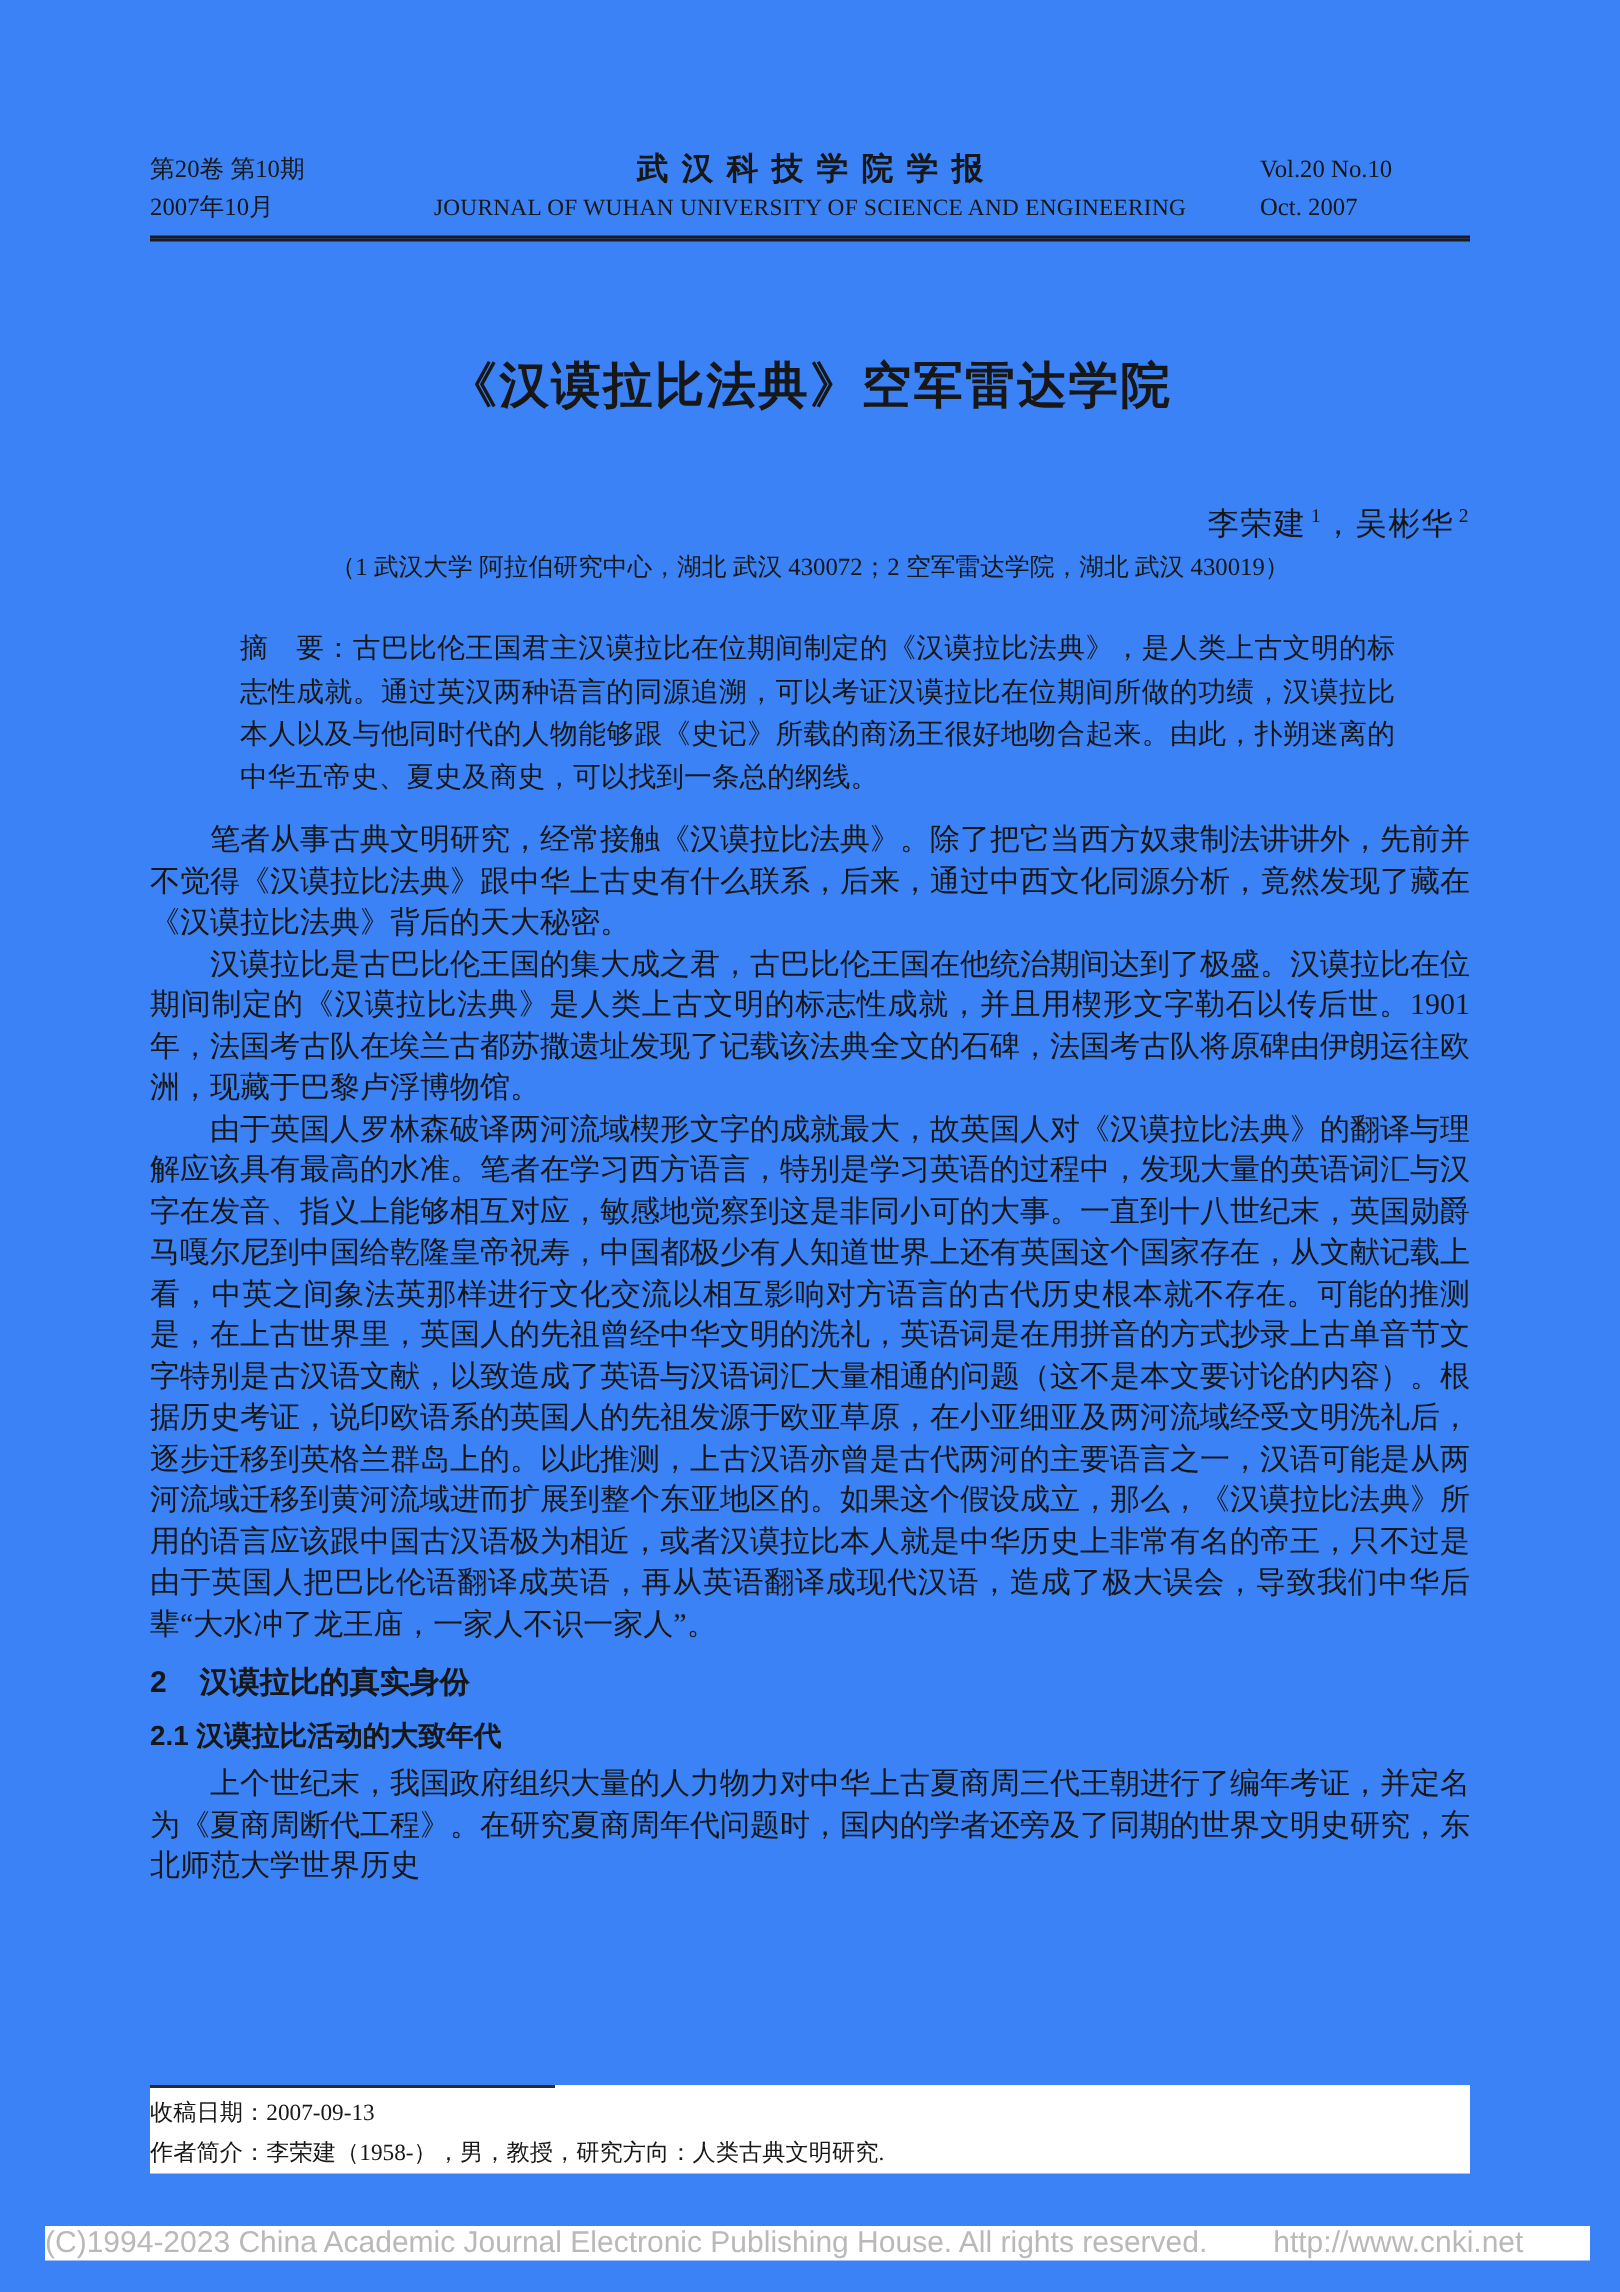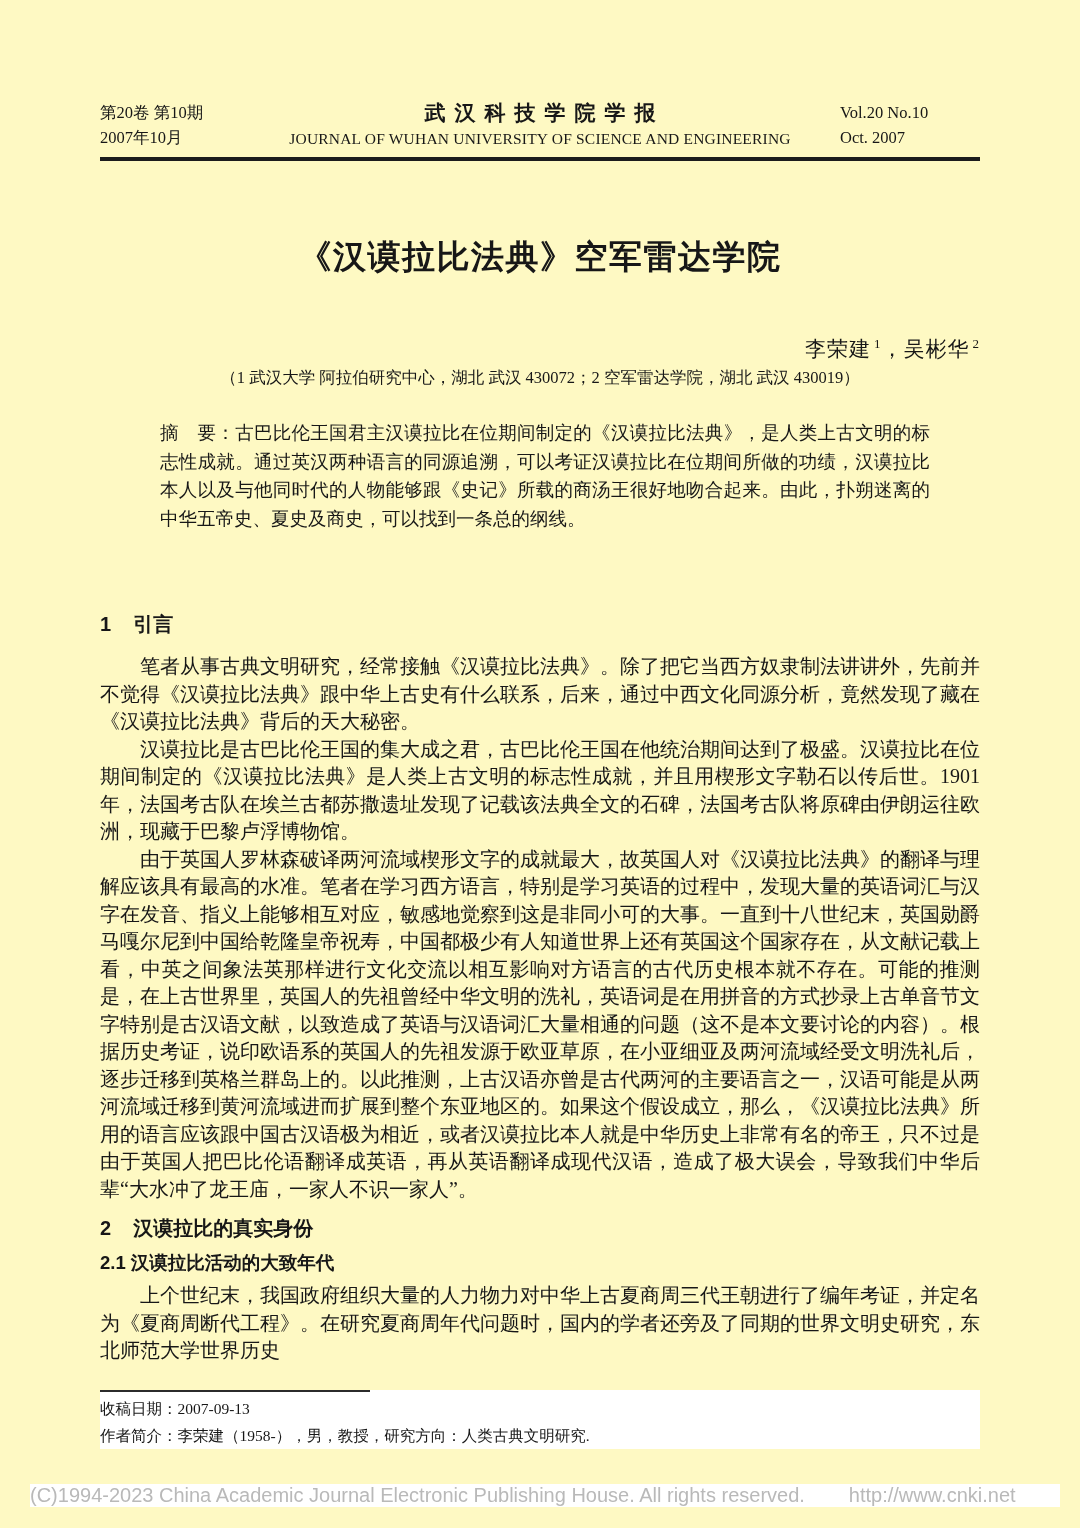--- a/index.html
+++ b/index.html
@@ -2,21 +2,21 @@
 <html><head>
 <meta charset="utf-8">
 <style>
   * { box-sizing: border-box; }
   html, body { margin: 0; padding: 0; background: #e9e9e9; }
   .page {
     position: relative;
     width: 1080px;
     height: 1528px;
     margin: 0 auto;
-    background: #fef9c3;
+    background: #3b82f6;
     overflow: hidden;
     color: #171717;
     font-family: "Liberation Serif", serif;
   }
   .content { padding: 100px 100px 0 100px; }
 
   
   .jheader {
     display: flex;
     justify-content: space-between;
@@ -168,21 +168,20 @@
     <div class="authors">
       <span>李荣建</span><sup>1</sup><span>，</span><span>吴彬华</span><sup>2</sup>
     </div>
 
     <div class="affiliation">（1 武汉大学 阿拉伯研究中心，湖北 武汉 430072；2 空军雷达学院，湖北 武汉 430019）</div>
 
     <div class="meta">
       <p><span>摘　要：</span><span>古巴比伦王国君主汉谟拉比在位期间制定的《汉谟拉比法典》，是人类上古文明的标志性成就。通过英汉两种语言的同源追溯，可以考证汉谟拉比在位期间所做的功绩，汉谟拉比本人以及与他同时代的人物能够跟《史记》所载的商汤王很好地吻合起来。由此，扑朔迷离的中华五帝史、夏史及商史，可以找到一条总的纲线。</span></p>
     </div>
 
-    <h2 class="sec-h first"><span class="sec-num">1</span><span>引言</span></h2>
     <p class="body-p mt">笔者从事古典文明研究，经常接触《汉谟拉比法典》。除了把它当西方奴隶制法讲讲外，先前并不觉得《汉谟拉比法典》跟中华上古史有什么联系，后来，通过中西文化同源分析，竟然发现了藏在《汉谟拉比法典》背后的天大秘密。</p>
     <p class="body-p">汉谟拉比是古巴比伦王国的集大成之君，古巴比伦王国在他统治期间达到了极盛。汉谟拉比在位期间制定的《汉谟拉比法典》是人类上古文明的标志性成就，并且用楔形文字勒石以传后世。1901 年，法国考古队在埃兰古都苏撒遗址发现了记载该法典全文的石碑，法国考古队将原碑由伊朗运往欧洲，现藏于巴黎卢浮博物馆。</p>
     <p class="body-p">由于英国人罗林森破译两河流域楔形文字的成就最大，故英国人对《汉谟拉比法典》的翻译与理解应该具有最高的水准。笔者在学习西方语言，特别是学习英语的过程中，发现大量的英语词汇与汉字在发音、指义上能够相互对应，敏感地觉察到这是非同小可的大事。一直到十八世纪末，英国勋爵马嘎尔尼到中国给乾隆皇帝祝寿，中国都极少有人知道世界上还有英国这个国家存在，从文献记载上看，中英之间象法英那样进行文化交流以相互影响对方语言的古代历史根本就不存在。可能的推测是，在上古世界里，英国人的先祖曾经中华文明的洗礼，英语词是在用拼音的方式抄录上古单音节文字特别是古汉语文献，以致造成了英语与汉语词汇大量相通的问题（这不是本文要讨论的内容）。根据历史考证，说印欧语系的英国人的先祖发源于欧亚草原，在小亚细亚及两河流域经受文明洗礼后，逐步迁移到英格兰群岛上的。以此推测，上古汉语亦曾是古代两河的主要语言之一，汉语可能是从两河流域迁移到黄河流域进而扩展到整个东亚地区的。如果这个假设成立，那么，《汉谟拉比法典》所用的语言应该跟中国古汉语极为相近，或者汉谟拉比本人就是中华历史上非常有名的帝王，只不过是由于英国人把巴比伦语翻译成英语，再从英语翻译成现代汉语，造成了极大误会，导致我们中华后辈“大水冲了龙王庙，一家人不识一家人”。</p>
 
     <h2 class="sec-h second"><span class="sec-num">2</span><span>汉谟拉比的真实身份</span></h2>
     <h3 class="subsec">2.1 汉谟拉比活动的大致年代</h3>
     <p class="body-p mt-s">上个世纪末，我国政府组织大量的人力物力对中华上古夏商周三代王朝进行了编年考证，并定名为《夏商周断代工程》。在研究夏商周年代问题时，国内的学者还旁及了同期的世界文明史研究，东北师范大学世界历史</p>
 
   </div>
 

